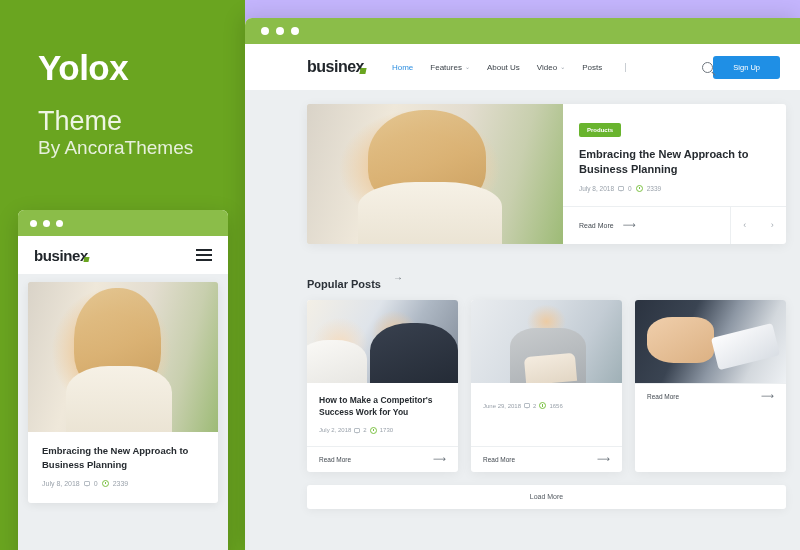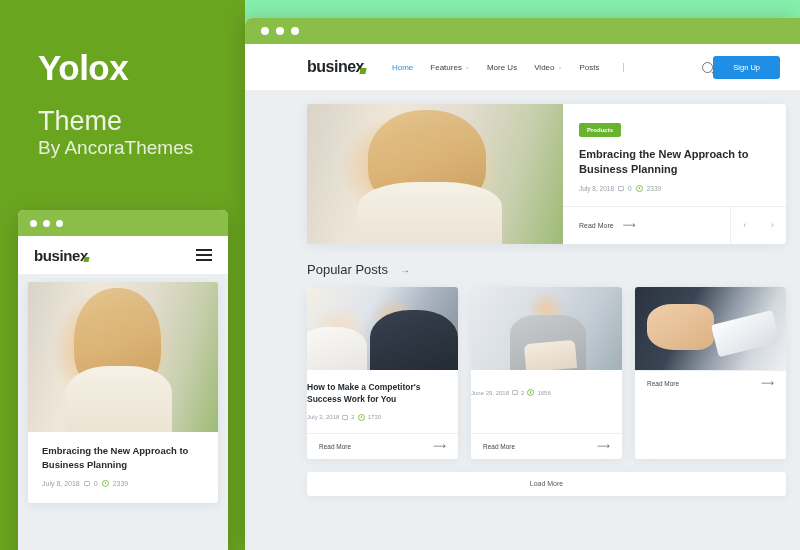--- a/index.html
+++ b/index.html
@@ -4,21 +4,21 @@
 <style>
   * { box-sizing: border-box; margin: 0; padding: 0; }
   html, body {
     width: 800px; height: 550px;
     overflow: hidden;
     font-family: "Liberation Sans", sans-serif;
   }
   #stage {
     position: relative;
     width: 800px; height: 550px;
-    background: #86efac;
+    background: #c4b5fd;
     overflow: hidden;
   }
 
   
   .promo {
     position: absolute;
     left: 0; top: 0;
     width: 245px; height: 550px;
     background: #6aa520;
   }
@@ -275,39 +275,39 @@
   }
   .pg-btn { font-size: 9px; color: #a4abb2; cursor: pointer; line-height: 1; }
 
   
   .pp-head {
     margin: 18px 0 10px 62px;
     display: flex;
     align-items: center;
     gap: 12px;
   }
-  .pp-title { font-size: 13px; font-weight: normal; color: #2b3138; }
+  .pp-title { font-size: 11px; font-weight: bold; color: #2b3138; margin-top: 16px; }
   .pp-arrow { font-size: 10px; color: #6d757d; cursor: pointer; }
 
   .grid {
     margin: 0 14px 0 62px;
     display: flex;
     gap: 13px;
   }
   .card {
     flex: 1;
     background: #ffffff;
     border-radius: 3px;
     box-shadow: 0 2px 12px rgba(0,0,0,0.06);
     overflow: hidden;
     display: flex;
     flex-direction: column;
   }
   .c-photo { height: 83px; position: relative; overflow: hidden; }
-  .c-body { padding: 11px 12px 12px 0; flex: 1; }
+  .c-body { padding: 11px 12px 12px 12px; flex: 1; }
   .c-title {
     font-size: 8.5px;
     font-weight: bold;
     color: #262b30;
     line-height: 1.45;
   }
   .c-meta {
     margin-top: 8px;
     font-size: 6px;
     color: #9aa2ab;
@@ -519,21 +519,21 @@
         <div class="nav-logo">businex</div>
         <div class="nav-links">
           <div class="nav-link active">
             <span>Home</span>
           </div>
           <div class="nav-link">
             <span>Features</span>
             <span class="caret">⌄</span>
           </div>
           <div class="nav-link">
-            <span>More Us</span>
+            <span>About Us</span>
           </div>
           <div class="nav-link">
             <span>Video</span>
             <span class="caret">⌄</span>
           </div>
           <div class="nav-link">
             <span>Posts</span>
           </div>
           <div class="nav-sep"></div>
         </div>

